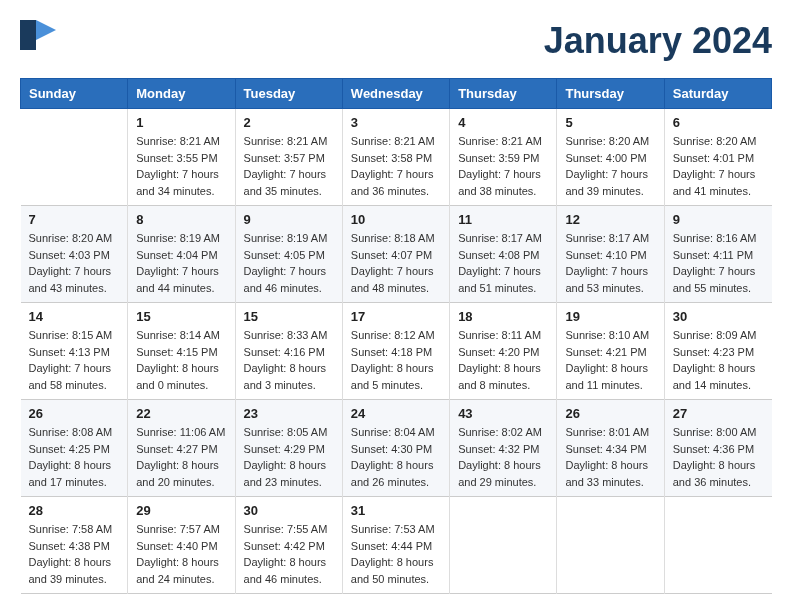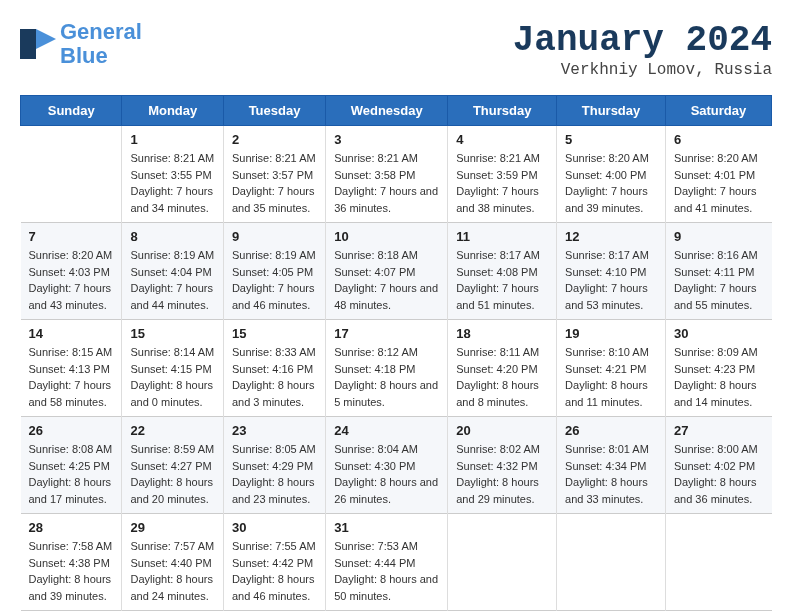--- a/index.html
+++ b/index.html
@@ -28,43 +28,42 @@
     }
     .logo-text span {
       color: #4a90d9;
     }
     .logo-icon {
       width: 36px;
       height: 30px;
       margin-right: 4px;
     }
     .title-block {
-      text-align: right;
-      font-family: Liberation Mono, monospace;
+      text-align: left;
     }
     .month-title {
       font-size: 36px;
       font-weight: bold;
       color: #1a3a5c;
     }
     .location-title {
       font-size: 16px;
       color: #444;
     }
     table {
       width: 100%;
       border-collapse: collapse;
     }
     thead tr th {
       background-color: #2a6ebb;
       color: #fff;
       font-size: 13px;
       font-weight: bold;
-      padding: 7px 24px;
-      text-align: center;
+      padding: 7px 8px;
+      text-align: left;
       border: 1px solid #1a5aa8;
     }
     tbody tr {
       border-bottom: 1px solid #ccc;
     }
     tbody tr:nth-child(odd) {
       background-color: #fff;
     }
     tbody tr:nth-child(even) {
       background-color: #f5f7fa;
@@ -93,28 +92,23 @@
   </style>
 </head>
 <body>
 
 <div class="header">
   <div class="logo">
     <svg class="logo-icon" viewBox="0 0 36 30">
       <rect x="0" y="0" width="16" height="30" fill="#1a3a5c"></rect>
       <polygon points="16,0 36,10 16,20" fill="#4a90d9"></polygon>
     </svg>
-    <div class="logo-text">
-      <div><span>General</span></div>
-      <div><span style="color:#4a90d9">Blue</span></div>
-    </div>
   </div>
   <div class="title-block">
     <div class="month-title">January 2024</div>
-    <div class="location-title">Verkhniy Lomov, Russia</div>
   </div>
 </div>
 
 <table>
   <thead>
     <tr>
       <th>Sunday</th>
       <th>Monday</th>
       <th>Tuesday</th>
       <th>Wednesday</th>
@@ -253,52 +247,52 @@
       </tr>
       <tr>
         <td>
           <span class="day-num">26</span>
           <span class="cell-line">Sunrise: 8:08 AM</span>
           <span class="cell-line">Sunset: 4:25 PM</span>
           <span class="cell-line">Daylight: 8 hours and 17 minutes.</span>
         </td>
         <td>
           <span class="day-num">22</span>
-          <span class="cell-line">Sunrise: 8:59 AM</span>
+          <span class="cell-line">Sunrise: 11:06 AM</span>
           <span class="cell-line">Sunset: 4:27 PM</span>
           <span class="cell-line">Daylight: 8 hours and 20 minutes.</span>
         </td>
         <td>
           <span class="day-num">23</span>
           <span class="cell-line">Sunrise: 8:05 AM</span>
           <span class="cell-line">Sunset: 4:29 PM</span>
           <span class="cell-line">Daylight: 8 hours and 23 minutes.</span>
         </td>
         <td>
           <span class="day-num">24</span>
           <span class="cell-line">Sunrise: 8:04 AM</span>
           <span class="cell-line">Sunset: 4:30 PM</span>
           <span class="cell-line">Daylight: 8 hours and 26 minutes.</span>
         </td>
         <td>
-          <span class="day-num">20</span>
+          <span class="day-num">43</span>
           <span class="cell-line">Sunrise: 8:02 AM</span>
           <span class="cell-line">Sunset: 4:32 PM</span>
           <span class="cell-line">Daylight: 8 hours and 29 minutes.</span>
         </td>
         <td>
           <span class="day-num">26</span>
           <span class="cell-line">Sunrise: 8:01 AM</span>
           <span class="cell-line">Sunset: 4:34 PM</span>
           <span class="cell-line">Daylight: 8 hours and 33 minutes.</span>
         </td>
         <td>
           <span class="day-num">27</span>
           <span class="cell-line">Sunrise: 8:00 AM</span>
-          <span class="cell-line">Sunset: 4:02 PM</span>
+          <span class="cell-line">Sunset: 4:36 PM</span>
           <span class="cell-line">Daylight: 8 hours and 36 minutes.</span>
         </td>
       </tr>
       <tr>
         <td>
           <span class="day-num">28</span>
           <span class="cell-line">Sunrise: 7:58 AM</span>
           <span class="cell-line">Sunset: 4:38 PM</span>
           <span class="cell-line">Daylight: 8 hours and 39 minutes.</span>
         </td>

